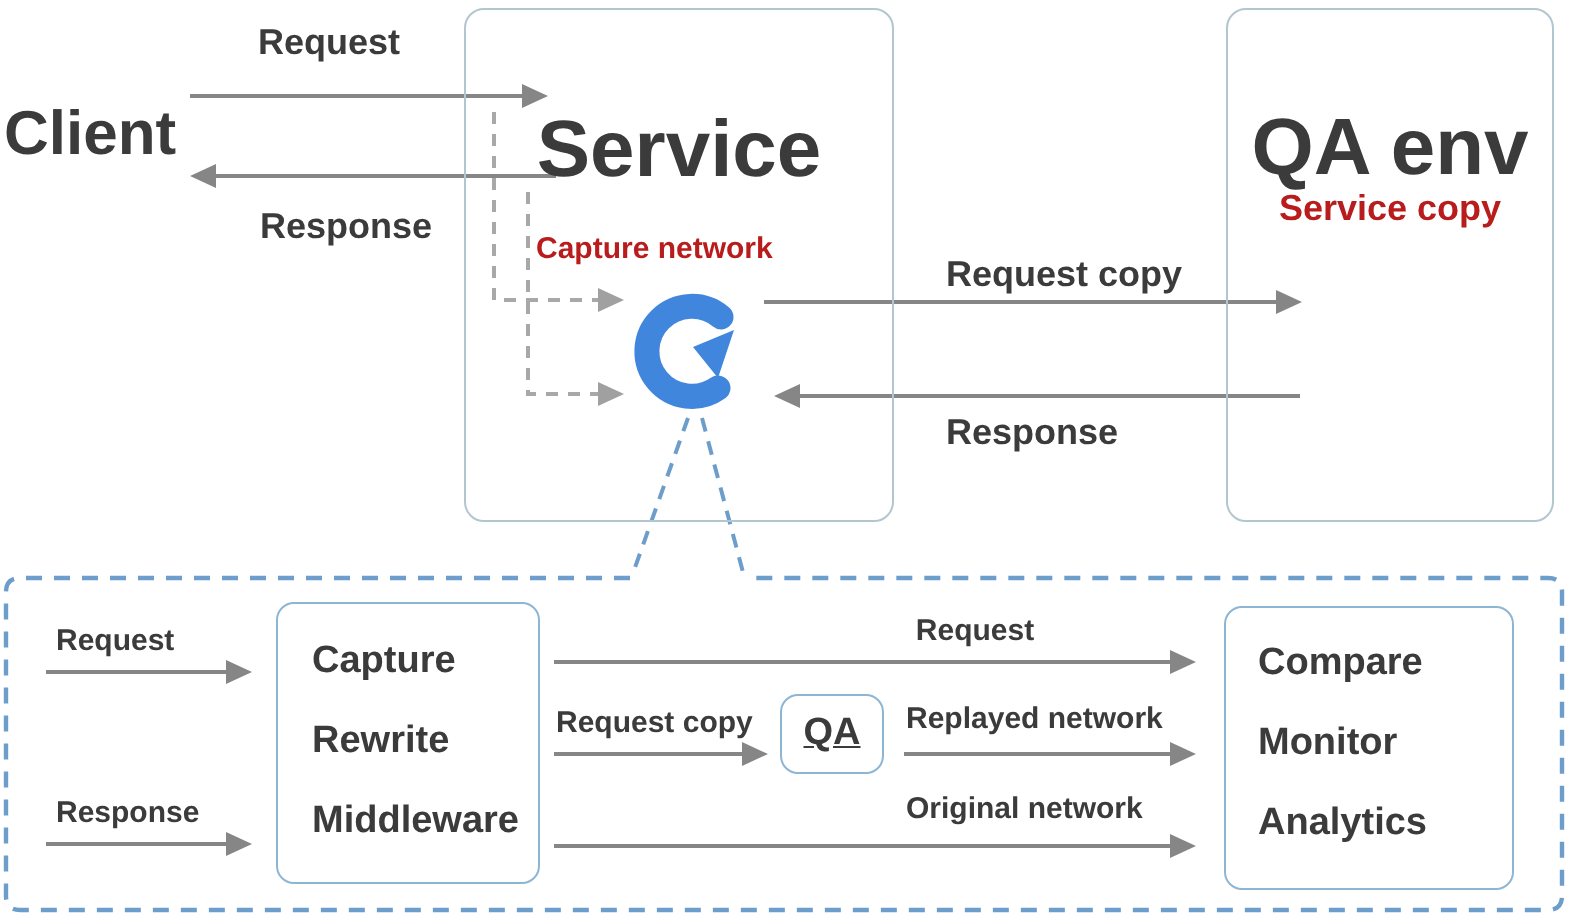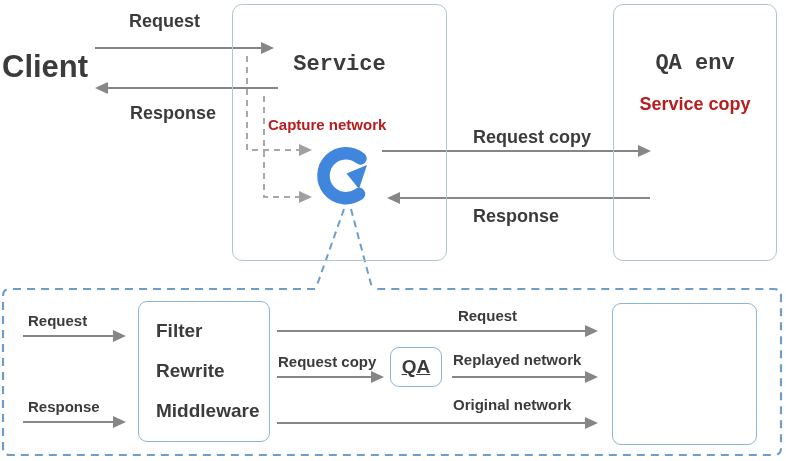--- a/index.html
+++ b/index.html
@@ -7,21 +7,21 @@
     position:relative;width:786px;height:461px;background:#ffffff;
     font-family:"Liberation Sans",sans-serif;font-weight:bold;color:#3b3b3b;
     overflow:hidden;
   }
   .overlay{position:absolute;left:0;top:0;z-index:1;}
   .box{position:absolute;z-index:2;background:transparent;box-sizing:border-box;}
   .outer-box{border:1.5px solid #b2c6cf;border-radius:10px;}
   .inner-box{border:1.5px solid #8db6d4;border-radius:9px;}
   .lbl{position:absolute;z-index:3;white-space:nowrap;line-height:1.1;}
   .muted{color:#b91c1c;}
-  .big{font-size:22px;font-family:Liberation Mono, monospace;}
+  .big{font-size:40px;}
   .mid-lbl{font-size:18px;}
   .small-lbl{font-size:15px;}
   .list{position:absolute;z-index:3;font-size:19px;}
   .list .item{height:40px;line-height:20px;}
   .center{text-align:center;}
   .logo-wrap{position:absolute;left:314px;top:144px;width:64px;height:64px;z-index:3;}
   .qa-small{display:flex;align-items:center;justify-content:center;font-size:19px;z-index:3;}
 </style>
 </head>
 <body>
@@ -112,24 +112,29 @@
   <div class="box inner-box" style="left:138px;top:301px;width:132px;height:141px;"></div>
   <div class="box inner-box qa-small" style="left:390px;top:347px;width:52px;height:40px;display:flex;text-decoration:underline;">
     <span>QA</span>
   </div>
   <div class="box inner-box" style="left:612px;top:303px;width:145px;height:142px;"></div>
 
   <div class="lbl small-lbl" style="left:28px;top:313px;">Request</div>
   <div class="lbl small-lbl" style="left:28px;top:399px;">Response</div>
 
   <div class="list" style="left:156px;top:321px;">
-    <div class="item">Filter</div>
+    <div class="item">Capture</div>
     <div class="item">Rewrite</div>
     <div class="item">Middleware</div>
   </div>
 
   <div class="lbl small-lbl center" style="left:420px;top:308px;width:135px;">Request</div>
   <div class="lbl small-lbl" style="left:278px;top:354px;">Request copy</div>
   <div class="lbl small-lbl" style="left:453px;top:352px;">Replayed network</div>
   <div class="lbl small-lbl" style="left:453px;top:397px;">Original network</div>
 
+  <div class="list" style="left:629px;top:322px;">
+    <div class="item">Compare</div>
+    <div class="item">Monitor</div>
+    <div class="item">Analytics</div>
+  </div>
 
 </div>
 
 </body></html>

